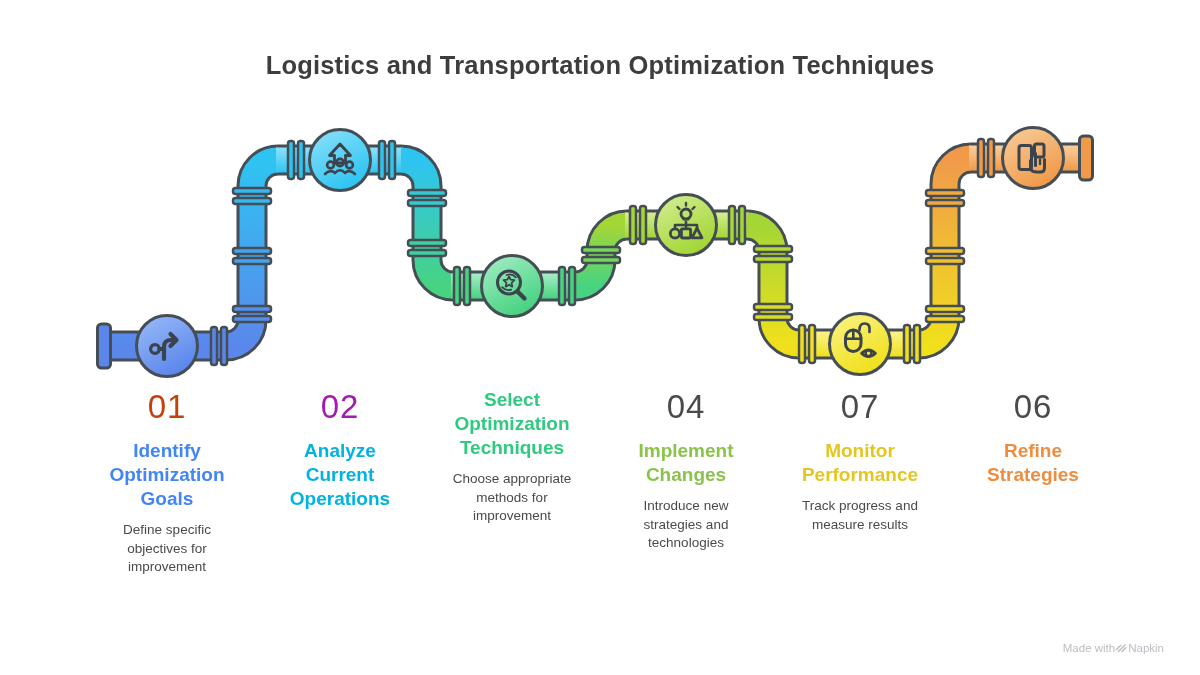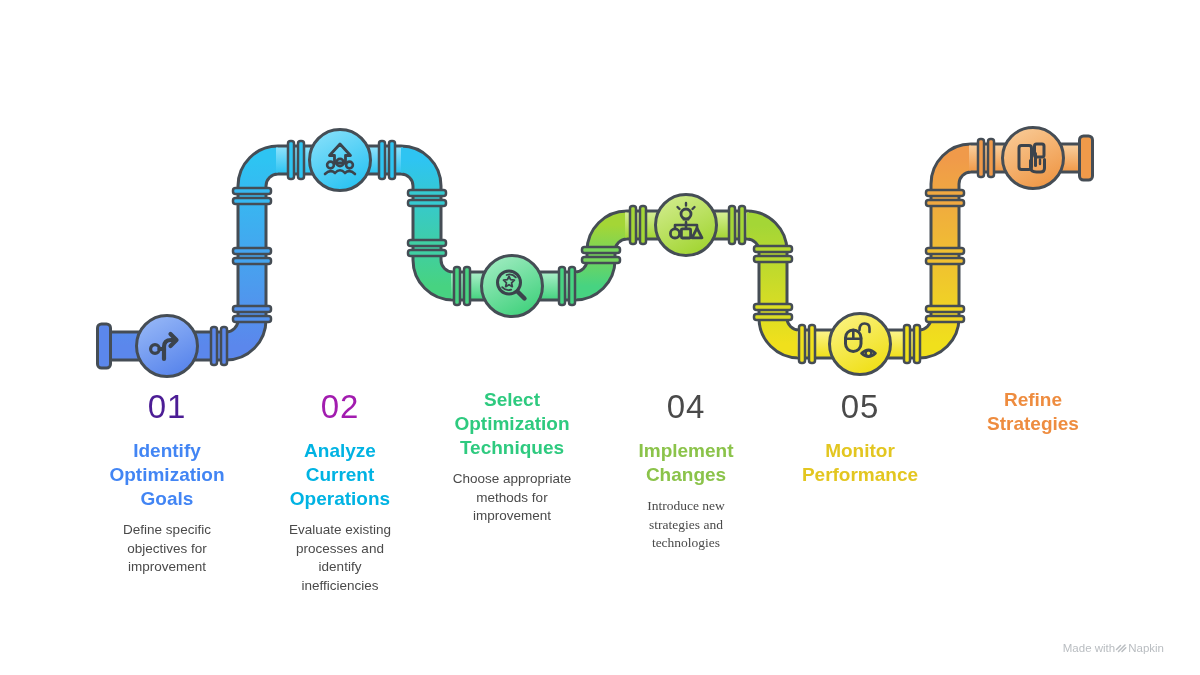--- a/index.html
+++ b/index.html
@@ -16,20 +16,21 @@
   .step-desc{font-size:13.5px;line-height:18.5px;color:#4a4a4a;white-space:pre-line;}
   .footer{position:absolute;right:36px;bottom:21px;display:flex;align-items:center;
         font-size:11.5px;color:#b9bdc1;}
   .napkin-logo{display:inline-block;}
 </style>
 </head>
 <body>
 
 <div class="page">
 
+  <div class="main-title" style="color: rgb(61, 61, 61);">Logistics and Transportation Optimization Techniques</div>
 
   <svg class="pipe-svg" id="pipe-svg" width="1200" height="675" viewBox="0 0 1200 675">
       <defs>
         <linearGradient id="segg0" gradientUnits="userSpaceOnUse" x1="0" y1="346" x2="0" y2="160">
           <stop offset="0%" stop-color="#5B87EC"></stop>
           <stop offset="100%" stop-color="#2EC4F2"></stop>
         </linearGradient>
         <linearGradient id="segg1" gradientUnits="userSpaceOnUse" x1="0" y1="147" x2="0" y2="173">
           <stop offset="0%" stop-color="#8FE2FB"></stop>
           <stop offset="100%" stop-color="#2EC4F2"></stop>
@@ -200,60 +201,59 @@
           <rect x="-14" y="-12.5" width="12.5" height="24" rx="2.5" fill="none" stroke="#3B434C" stroke-width="3" stroke-linecap="round" stroke-linejoin="round"></rect>
           <rect x="1.5" y="-14" width="9.5" height="13" rx="2" fill="none" stroke="#3B434C" stroke-width="3" stroke-linecap="round" stroke-linejoin="round"></rect>
           <path d="M2.5 -4.5 L2.5 7.5" fill="none" stroke="#3B434C" stroke-width="3" stroke-linecap="round" stroke-linejoin="round"></path>
           <path d="M-2.5 2.5 L-2.5 9 Q-2.5 14 3.5 14 L7.5 14 Q11.5 14 11.5 10 L11.5 1.5" fill="none" stroke="#3B434C" stroke-width="3" stroke-linecap="round" stroke-linejoin="round"></path>
           <path d="M7 1.5 L7 6 M11.5 3 L11.5 6" fill="none" stroke="#3B434C" stroke-width="2.4" stroke-linecap="round" stroke-linejoin="round"></path>
         </g>
       </g>
     </svg>
 
   <div class="step-col" id="col0" style="left: 81px;">
-    <div class="step-number" style="color: #4c1d95;">01</div>
+    <div class="step-number" style="color: #c2410c;">01</div>
     <div class="step-title" style="color: rgb(66, 133, 244);">Identify
 Optimization
 Goals</div>
     <div class="step-desc" style="color: rgb(74, 74, 74);">Define specific
 objectives for
 improvement</div>
   </div>
   <div class="step-col" id="col1" style="left: 254px;">
     <div class="step-number" style="color: #a21caf;">02</div>
     <div class="step-title" style="color: rgb(0, 179, 227);">Analyze
 Current
 Operations</div>
-    <div class="step-desc" style="color: rgb(74, 74, 74);">Evaluate existing
-processes and
-identify
-inefficiencies</div>
   </div>
   <div class="step-col" id="col2" style="left: 426px;">
     <div class="step-title" style="color: rgb(46, 202, 127);">Select
 Optimization
 Techniques</div>
     <div class="step-desc" style="color: rgb(74, 74, 74);">Choose appropriate
 methods for
 improvement</div>
   </div>
   <div class="step-col" id="col3" style="left: 600px;">
     <div class="step-number" style="color: rgb(74, 74, 74);">04</div>
     <div class="step-title" style="color: rgb(139, 195, 74);">Implement
 Changes</div>
-    <div class="step-desc" style="color: rgb(74, 74, 74); font-family: Liberation Serif, serif;">Introduce new
+    <div class="step-desc" style="color: rgb(74, 74, 74);">Introduce new
 strategies and
 technologies</div>
   </div>
   <div class="step-col" id="col4" style="left: 774px;">
-    <div class="step-number" style="color: rgb(74, 74, 74);">05</div>
+    <div class="step-number" style="color: rgb(74, 74, 74);">07</div>
     <div class="step-title" style="color: rgb(227, 198, 32);">Monitor
 Performance</div>
+    <div class="step-desc" style="color: rgb(74, 74, 74);">Track progress and
+measure results</div>
   </div>
   <div class="step-col" id="col5" style="left: 947px;">
+    <div class="step-number" style="color: rgb(74, 74, 74);">06</div>
     <div class="step-title" style="color: rgb(238, 140, 63);">Refine
 Strategies</div>
   </div>
 
   <div class="footer">
     <span>Made with</span>
     <svg class="napkin-logo" width="13" height="13" viewBox="0 0 13 13">
       <path d="M1.5 8.5 L5.5 4.5 M3.5 10.5 L10 4 M7 10.5 L10.8 6.7" stroke="#b9bdc1" stroke-width="1.5" fill="none" stroke-linecap="round"></path>
     </svg>
     <span>Napkin</span>

